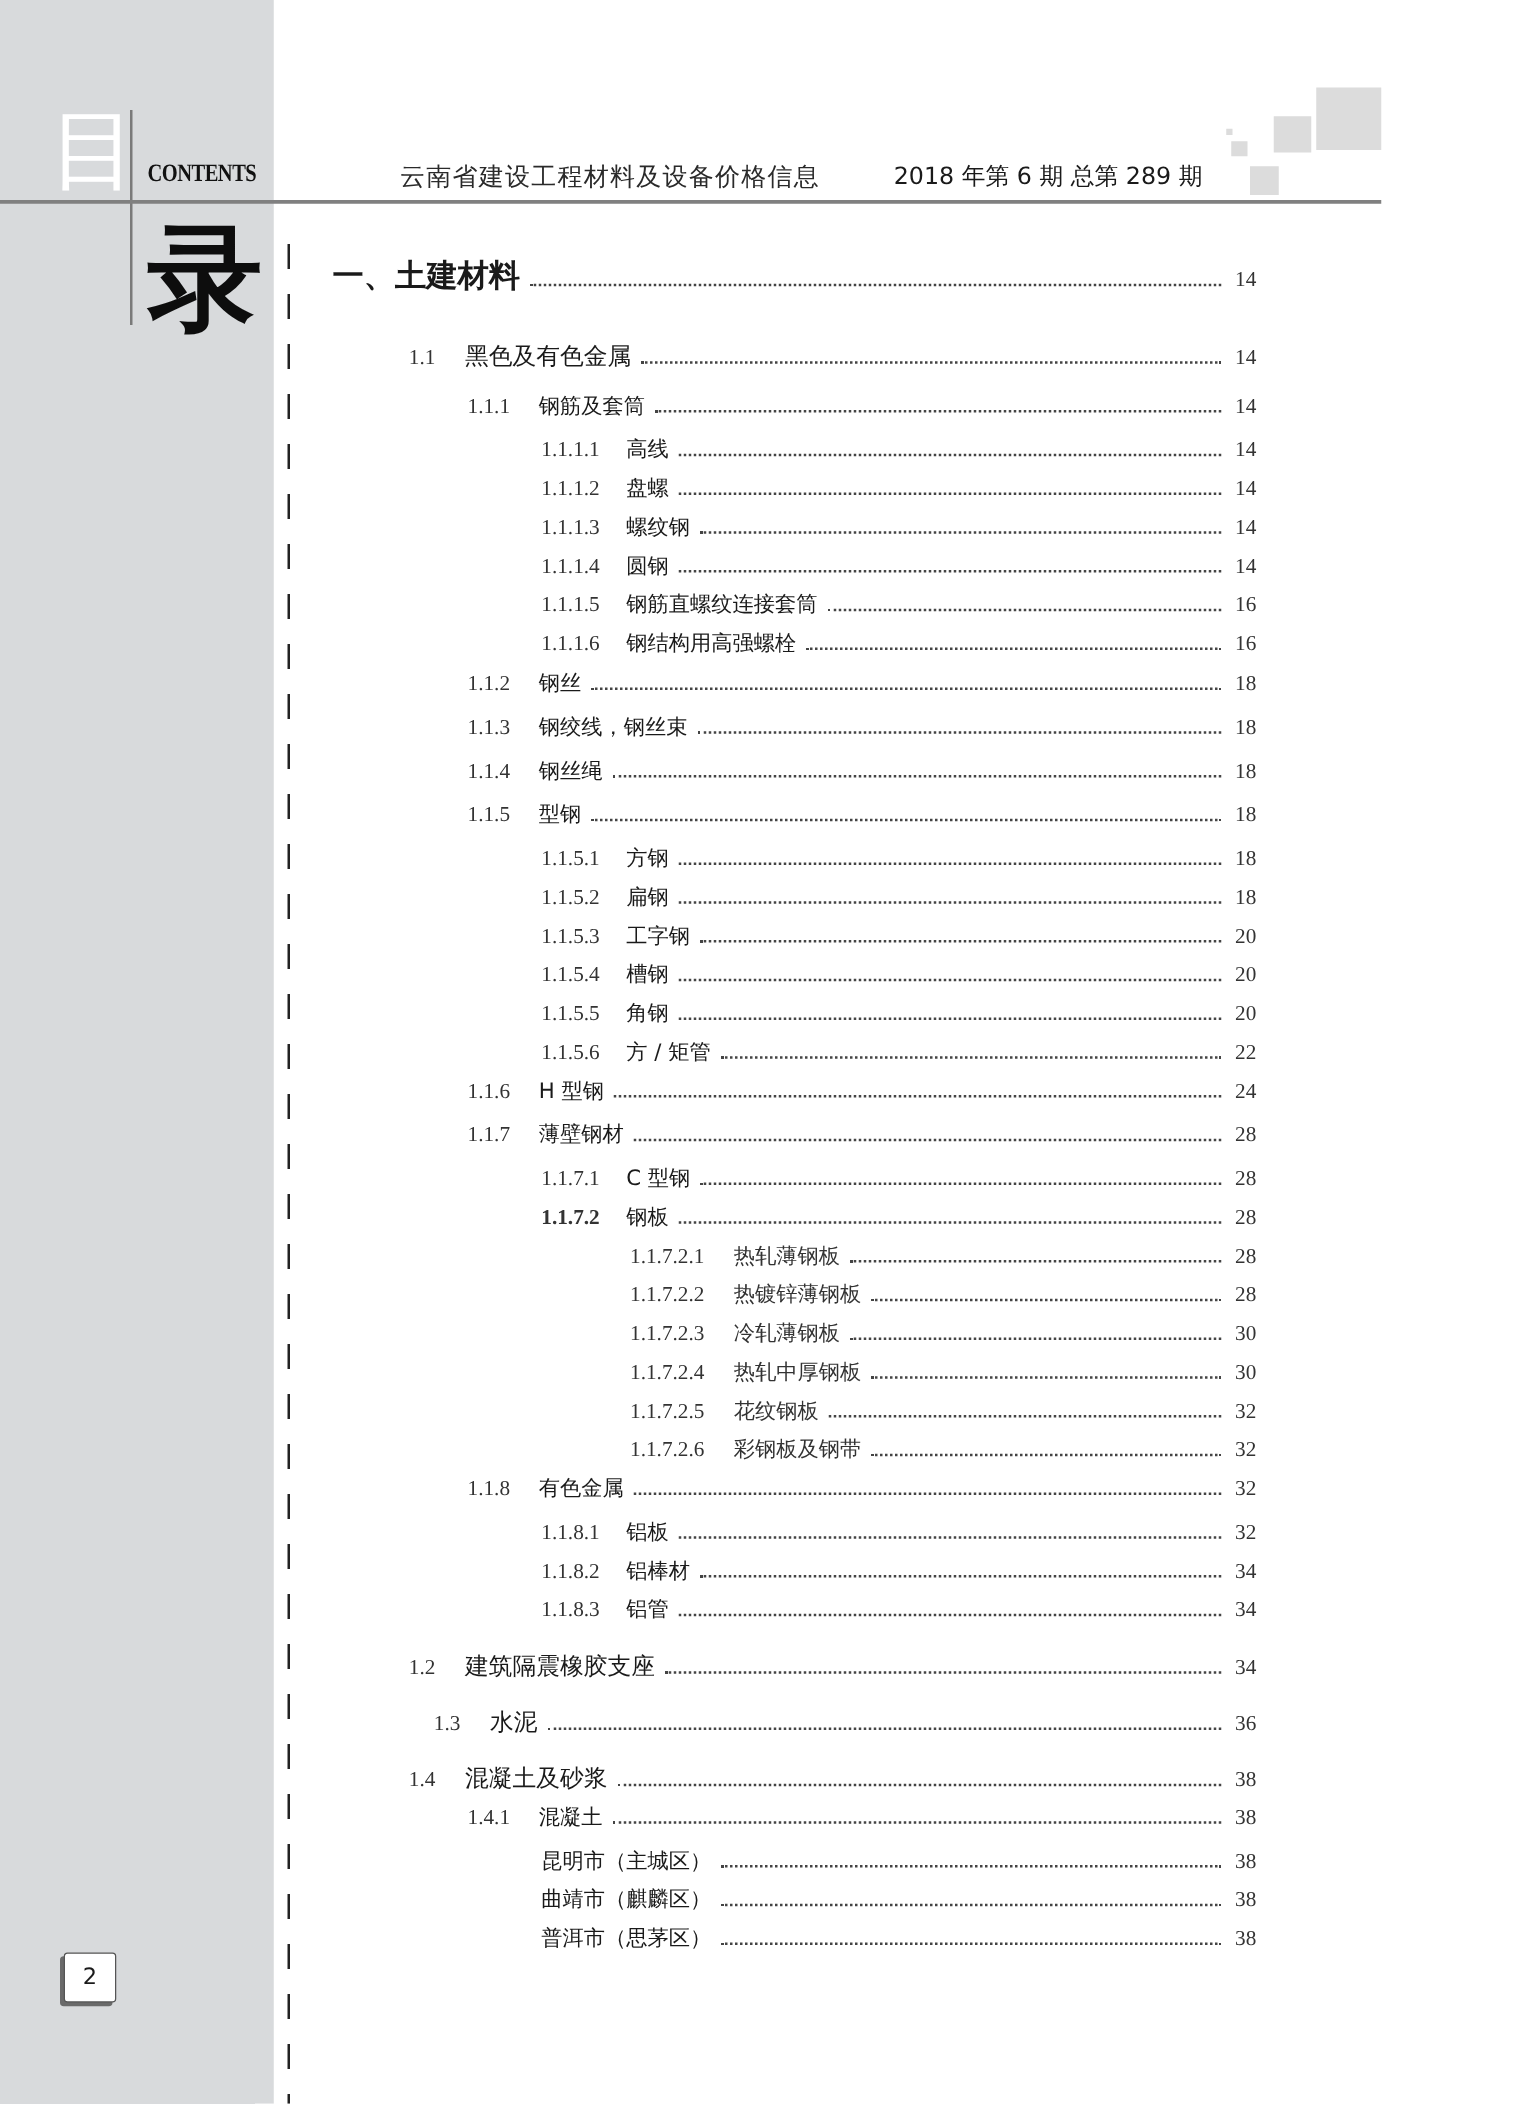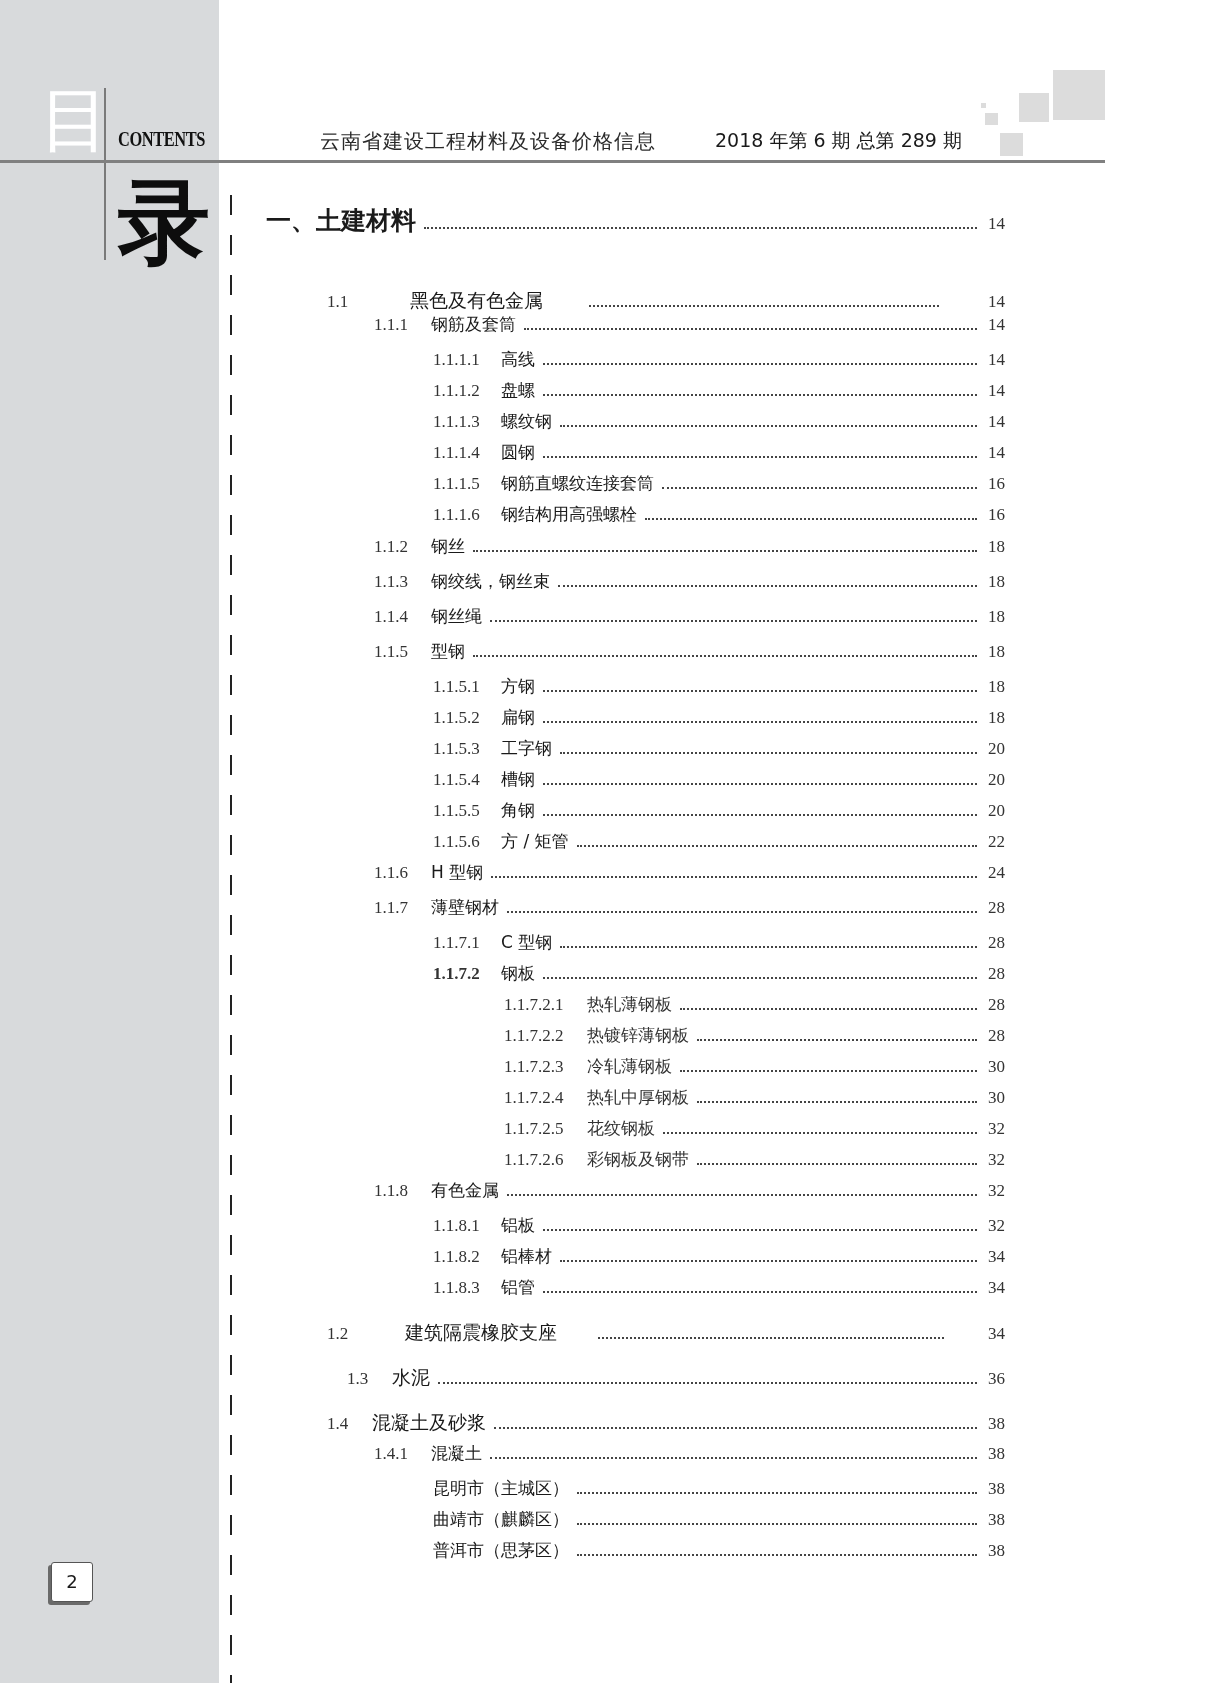--- a/index.html
+++ b/index.html
@@ -101,21 +101,21 @@
 <div class="dashed-line"></div>
 
 <div class="page-box">2</div>
 
 <div class="toc" id="toc">
     <div class="row lvl0" style="left: 266px; top: 204px;">
       <span class="title">一、土建材料</span>
       <span class="leader"></span>
       <span class="page">14</span>
     </div>
-    <div class="row lvl1" style="left: 327px; top: 288px; gap: 38px;">
+    <div class="row lvl1" style="left: 327px; top: 272px;">
       <span class="num" style="width: 45px;">1.1</span>
       <span class="title">黑色及有色金属</span>
       <span class="leader"></span>
       <span class="page">14</span>
     </div>
     <div class="row lvl2" style="left: 374px; top: 313px;">
       <span class="num" style="width: 57px;">1.1.1</span>
       <span class="title">钢筋及套筒</span>
       <span class="leader"></span>
       <span class="page">14</span>
@@ -293,21 +293,21 @@
       <span class="title">铝棒材</span>
       <span class="leader"></span>
       <span class="page">34</span>
     </div>
     <div class="row lvl3" style="left: 433px; top: 1276px;">
       <span class="num" style="width: 68px;">1.1.8.3</span>
       <span class="title">铝管</span>
       <span class="leader"></span>
       <span class="page">34</span>
     </div>
-    <div class="row lvl1" style="left: 327px; top: 1320px; gap: 33px;">
+    <div class="row lvl1" style="left: 327px; top: 1320px;">
       <span class="num" style="width: 45px;">1.2</span>
       <span class="title">建筑隔震橡胶支座</span>
       <span class="leader"></span>
       <span class="page">34</span>
     </div>
     <div class="row lvl1" style="left: 327px; top: 1365px; margin-left: 20px;">
       <span class="num" style="width: 45px;">1.3</span>
       <span class="title">水泥</span>
       <span class="leader"></span>
       <span class="page">36</span>

